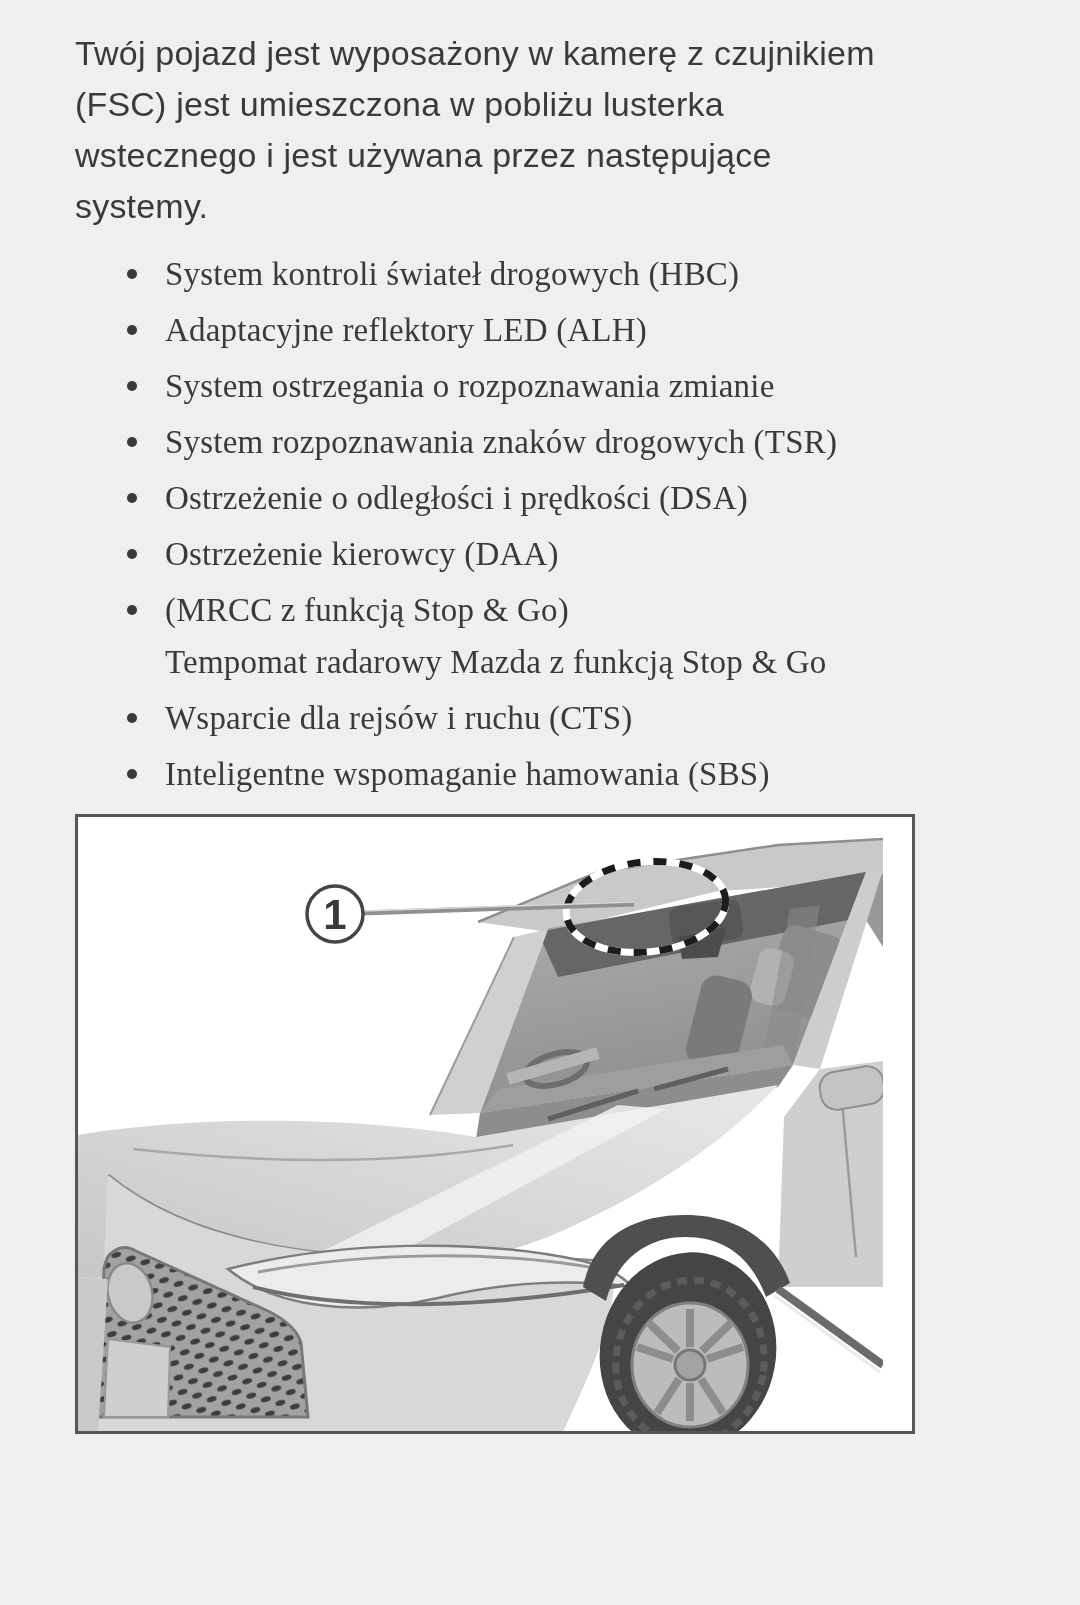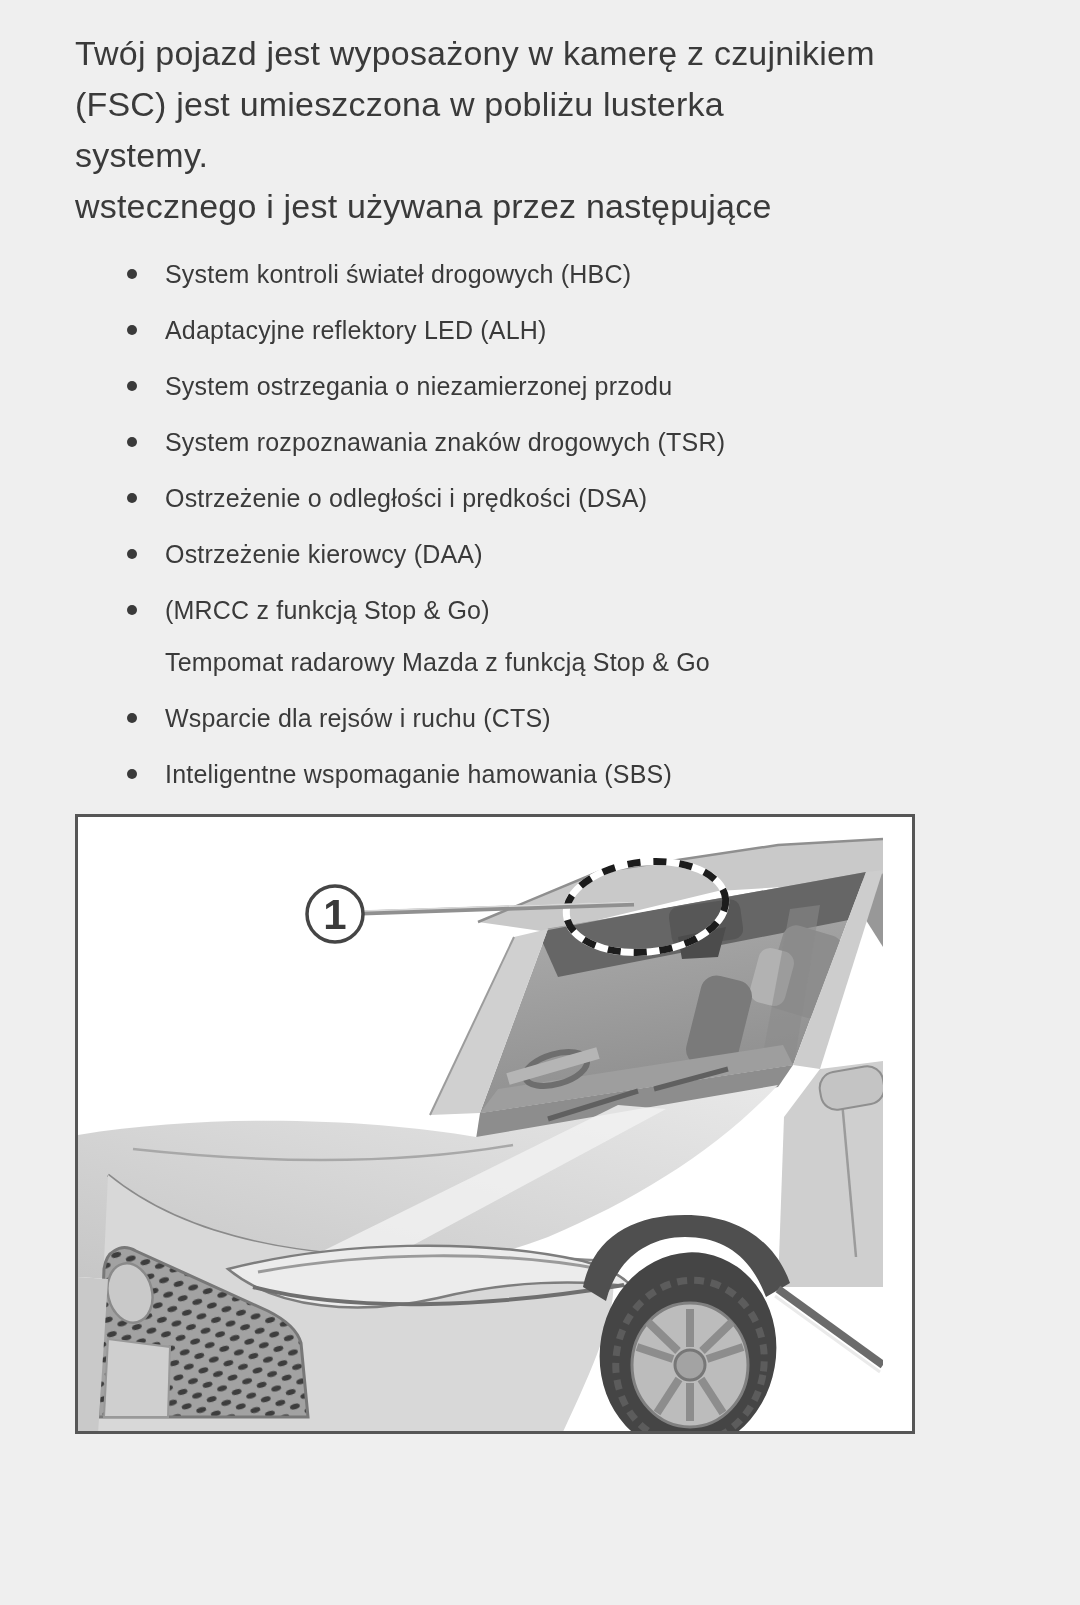--- a/index.html
+++ b/index.html
@@ -11,22 +11,23 @@
     -webkit-font-smoothing:antialiased;
   }
   .screen{position:relative;width:1080px;height:1540px;overflow:hidden;background:#efefef;}
   .content{padding:28px 72px 0 75px;}
   .intro{font-size:34px;line-height:51px;letter-spacing:.2px;}
   .intro .tline{min-height:51px;}
   ul.systems{list-style:none;margin:16px 0 0 0;padding:0;}
   ul.systems li{
     position:relative;
     padding-left:90px;
-    font-size:25px;line-height:52px;letter-spacing:.2px;
+    font-size:33px;line-height:52px;letter-spacing:.2px;
     margin-bottom:4px;
+    font-family:Liberation Serif, serif;
   }
   ul.systems .bullet{
     position:absolute;left:52px;top:21px;
     width:10px;height:10px;border-radius:50%;
     background:#3a3a3a;
   }
   figure.vehicle{
     margin:14px 0 0 0;padding:0;
     width:840px;height:620px;
     box-sizing:border-box;
@@ -52,38 +53,38 @@
 </style>
 </head>
 <body>
 
 <div class="screen">
   <div class="content">
 
     <div class="intro">
       <div class="tline">Twój pojazd jest wyposażony w kamerę z czujnikiem</div>
       <div class="tline">(FSC) jest umieszczona w pobliżu lusterka</div>
+      <div class="tline">wstecznego i jest używana przez następujące</div>
       <div class="tline">systemy.</div>
-      <div class="tline">wstecznego i jest używana przez następujące</div>
     </div>
 
     <ul class="systems">
       <li>
           <span class="bullet"></span>
           <div>System kontroli świateł drogowych (HBC)</div>
           <div></div>
         </li>
       <li>
           <span class="bullet"></span>
           <div>Adaptacyjne reflektory LED (ALH)</div>
           <div></div>
         </li>
       <li>
           <span class="bullet"></span>
-          <div>System ostrzegania o niezamierzonej przodu</div>
+          <div>System ostrzegania o rozpoznawania zmianie</div>
         </li>
       <li>
           <span class="bullet"></span>
           <div>System rozpoznawania znaków drogowych (TSR)</div>
           <div></div>
         </li>
       <li>
           <span class="bullet"></span>
           <div>Ostrzeżenie o odległości i prędkości (DSA)</div>
           <div></div>

